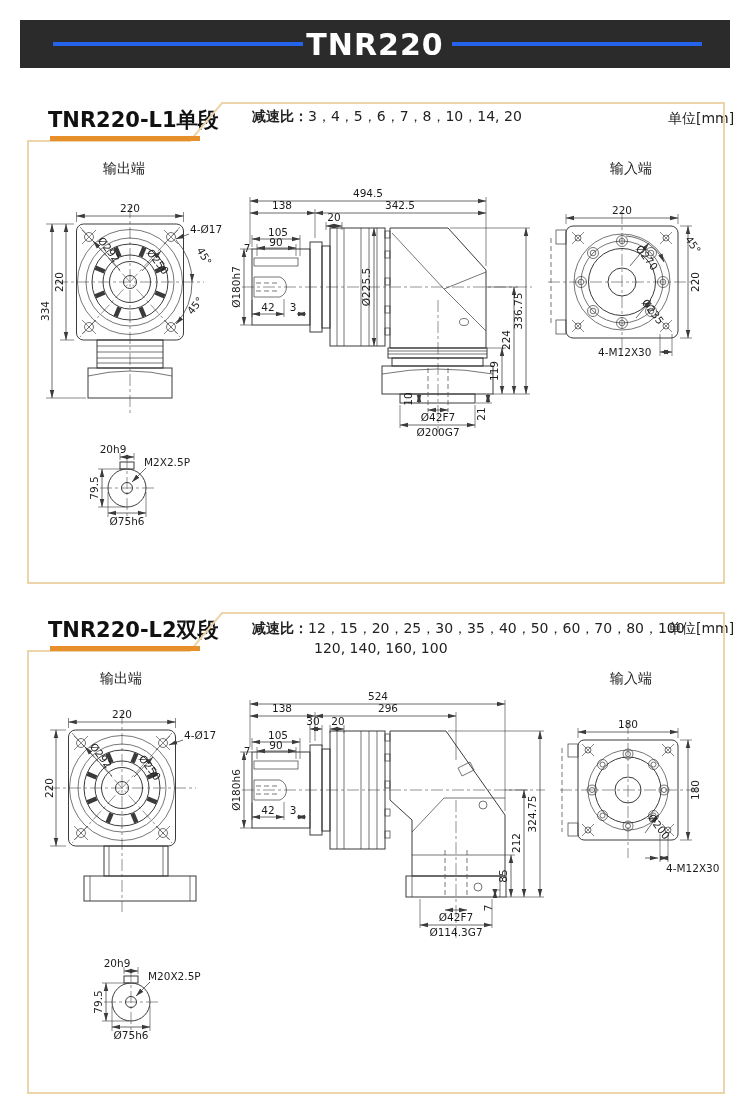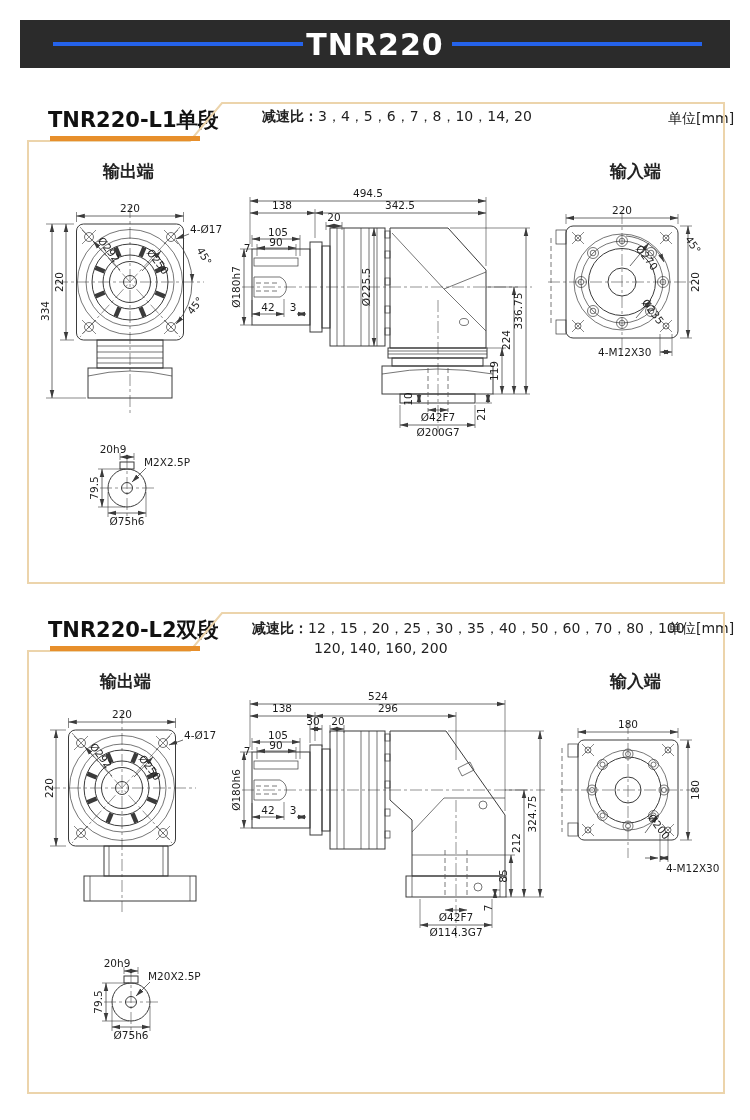--- a/index.html
+++ b/index.html
@@ -10,21 +10,21 @@
   .hdr{position:absolute;left:20px;top:20px;width:710px;height:48px;background:var(--hdr-bg);display:flex;align-items:center;justify-content:center;}
   .hdr .line{position:absolute;top:50%;height:4px;margin-top:-2px;background:var(--blue);}
   .hdr .line.l{left:33px;width:250px;}
   .hdr .line.r{right:28px;width:250px;}
   .hdr .t{color:#fff;font-size:30px;font-weight:bold;letter-spacing:1px;position:relative;z-index:2;padding:0 14px;}
   .sec-title{position:absolute;font-size:21px;font-weight:bold;color:#111;letter-spacing:0px;white-space:nowrap;}
   .ratio{position:absolute;font-size:14px;color:#222;white-space:nowrap;line-height:20px;}
   .ratio .lbl{font-weight:bold;}
   .ratio .ln2{margin-left:62px;}
   .unit{position:absolute;font-size:14px;color:#222;white-space:nowrap;}
-  .endlbl{position:absolute;font-size:17px;color:#222;font-weight:bold;white-space:nowrap;}
+  .endlbl{position:absolute;font-size:14px;color:#222;font-weight:normal;white-space:nowrap;}
   svg{position:absolute;left:0;top:0;}
   svg text{font-family:"DejaVu Sans","Liberation Sans",sans-serif;font-size:10.5px;fill:var(--ink);}
   .ln{fill:none;stroke:#3b3b3b;stroke-width:1;}
   .lt{fill:none;stroke:#3b3b3b;stroke-width:.7;}
   .thk{fill:none;stroke:#3b3b3b;stroke-width:4.5;}
   .cl{fill:none;stroke:#666;stroke-width:.7;stroke-dasharray:12 3 3 3;}
   .hid{fill:none;stroke:#555;stroke-width:.8;stroke-dasharray:5 3;}
   .dim{fill:none;stroke:#3b3b3b;stroke-width:.75;marker-start:url(#ar);marker-end:url(#ar);}
   .ld1{fill:none;stroke:#3b3b3b;stroke-width:.75;marker-end:url(#ar);}
   .ld0{fill:none;stroke:#3b3b3b;stroke-width:.75;marker-start:url(#ar);}
@@ -38,31 +38,31 @@
 
 <div class="page">
 
   <div class="hdr">
     <div class="line l"></div>
     <div class="line r"></div>
     <div class="t">TNR220</div>
   </div>
 
   <div class="sec-title" style="left:48px;top:106px;">TNR220-L1单段</div>
-  <div class="ratio" style="left:262px;top:106px;">
+  <div class="ratio" style="left:252px;top:106px;">
     <span class="lbl">减速比：</span><span>3，4，5，6，7，8，10，14, 20</span>
   </div>
   <div class="unit" style="left:668px;top:110px;">单位[mm]</div>
   <div class="endlbl" style="left:103px;top:160px;">输出端</div>
   <div class="endlbl" style="left:610px;top:160px;">输入端</div>
 
   <div class="sec-title" style="left:48px;top:616px;">TNR220-L2双段</div>
   <div class="ratio" style="left:252px;top:618px;">
     <div><span class="lbl">减速比：</span><span>12，15，20，25，30，35，40，50，60，70，80，100</span></div>
-    <div class="ln2">120, 140, 160, 200</div>
+    <div class="ln2">120, 140, 160, 100</div>
   </div>
   <div class="unit" style="left:668px;top:620px;">单位[mm]</div>
   <div class="endlbl" style="left:100px;top:670px;">输出端</div>
   <div class="endlbl" style="left:610px;top:670px;">输入端</div>
 
   <svg width="750" height="1120" viewBox="0 0 750 1120">
     <defs>
       <marker id="ar" markerWidth="10" markerHeight="8" refX="8.3" refY="3" orient="auto-start-reverse" markerUnits="userSpaceOnUse">
         <path d="M0,0.7 L8.5,3 L0,5.3 Z" fill="#3b3b3b"></path>
       </marker>

